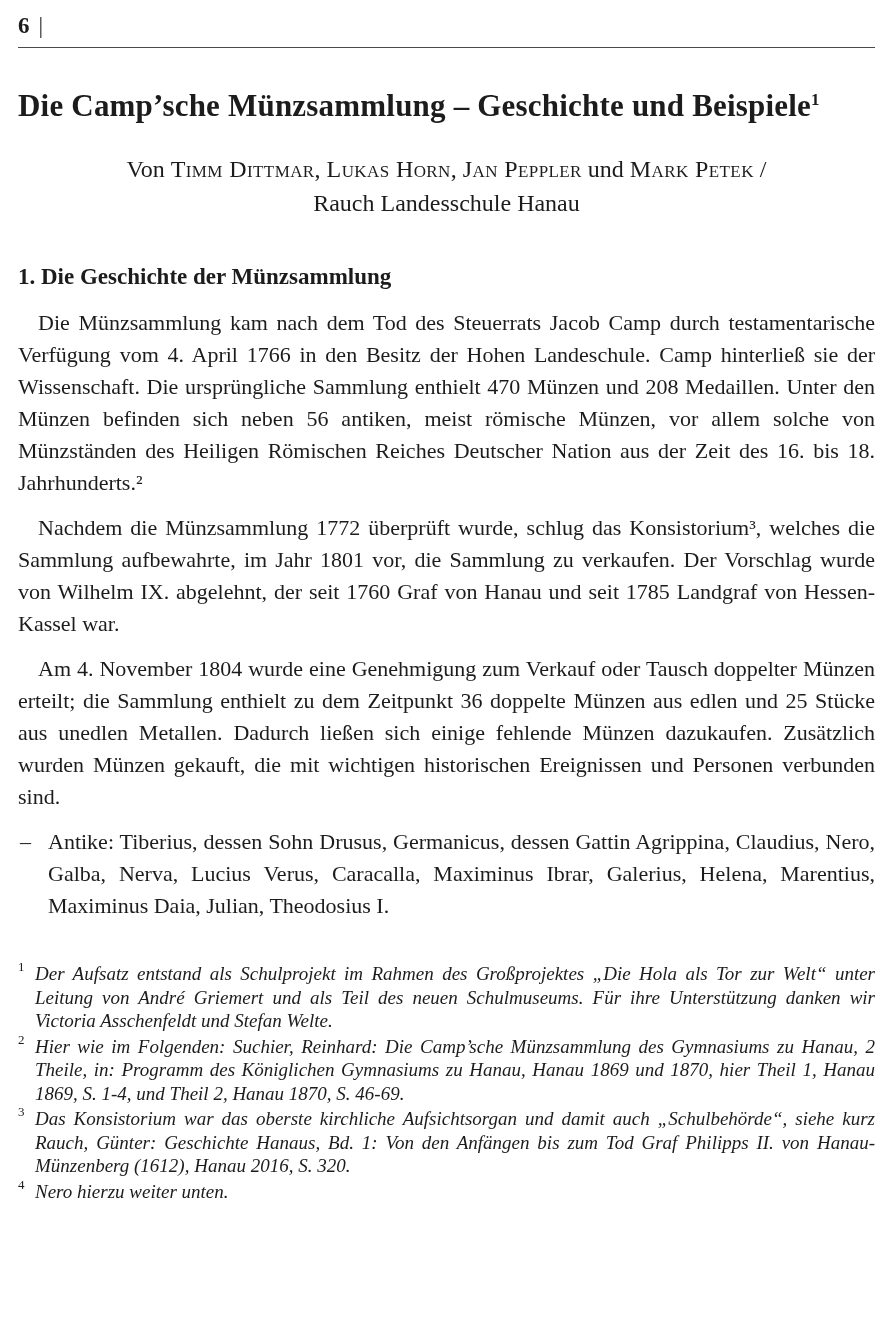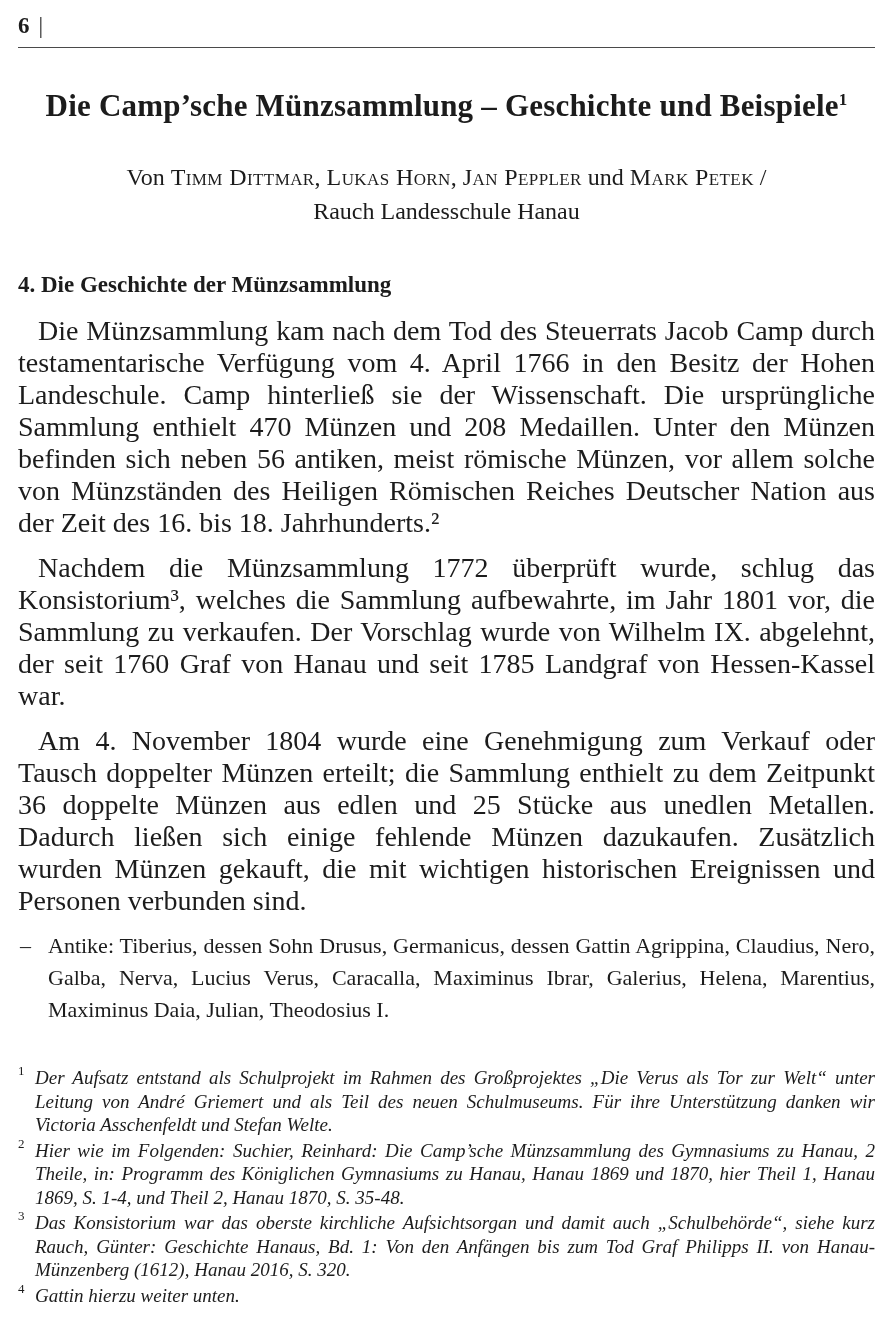--- a/index.html
+++ b/index.html
@@ -23,42 +23,42 @@
     border-bottom: 1.5px solid #4a4a4a;
     padding-bottom: 7px;
   }
   .running-header .pagenum { font-weight: 700; }
   .running-header .sep { margin: 0 9px; color: #2a2a2a; font-weight: 400; }
 
   
   .article-title {
     margin: 38px 0 0 0;
     font-size: 31px; line-height: 40px; font-weight: 700;
-    text-align: center; letter-spacing: 0.2px;
+    letter-spacing: 0.2px;
   }
   .article-title sup { font-size: 17px; line-height: 0; }
 
   
   .byline {
-    margin-top: 34px;
+    margin-top: 26px;
     text-align: center;
     font-size: 24px; line-height: 34px;
   }
   .byline .sc { font-variant: small-caps; letter-spacing: 0.4px; }
 
   
   .section-heading {
     margin: 42px 0 15px 0;
     font-size: 23px; line-height: 30px; font-weight: 700;
   }
 
   
   .para {
     margin: 13px 0 0 0;
-    font-size: 28px; line-height: 32px;
+    font-size: 22px; line-height: 32px;
     text-align: justify;
     text-indent: 20px;
   }
   .list-item {
     position: relative;
     margin: 13px 0 0 0;
     padding-left: 30px;
     font-size: 22px; line-height: 32px;
     text-align: justify;
   }
@@ -89,43 +89,43 @@
     <span class="sep">|</span>
   </header>
 
   <h1 class="article-title"><span>Die Camp’sche Münzsammlung – Geschichte und Beispiele</span><sup>1</sup></h1>
 
   <div class="byline">
     <div><span>Von </span><span class="sc">Timm Dittmar</span><span>, </span><span class="sc">Lukas Horn</span><span>, </span><span class="sc">Jan Peppler</span><span> und </span><span class="sc">Mark Petek</span><span> /</span></div>
     <div>Rauch Landesschule Hanau</div>
   </div>
 
-  <h2 class="section-heading">4. Die Geschichte der Münzsammlung</h2>
+  <h2 class="section-heading">1. Die Geschichte der Münzsammlung</h2>
 
   <p class="para">Die Münzsammlung kam nach dem Tod des Steuerrats Jacob Camp durch testamentarische Verfügung vom 4. April 1766 in den Besitz der Hohen Landeschule. Camp hinterließ sie der Wissenschaft. Die ursprüngliche Sammlung enthielt 470 Münzen und 208 Medaillen. Unter den Münzen befinden sich neben 56 antiken, meist römische Münzen, vor allem solche von Münzständen des Heiligen Römischen Reiches Deutscher Nation aus der Zeit des 16. bis 18. Jahrhunderts.²</p>
   <p class="para">Nachdem die Münzsammlung 1772 überprüft wurde, schlug das Konsistorium³, welches die Sammlung aufbewahrte, im Jahr 1801 vor, die Sammlung zu verkaufen. Der Vorschlag wurde von Wilhelm IX. abgelehnt, der seit 1760 Graf von Hanau und seit 1785 Landgraf von Hessen-Kassel war.</p>
   <p class="para">Am 4. November 1804 wurde eine Genehmigung zum Verkauf oder Tausch doppelter Münzen erteilt; die Sammlung enthielt zu dem Zeitpunkt 36 doppelte Münzen aus edlen und 25 Stücke aus unedlen Metallen. Dadurch ließen sich einige fehlende Münzen dazukaufen. Zusätzlich wurden Münzen gekauft, die mit wichtigen historischen Ereignissen und Personen verbunden sind.</p>
 
   <div class="list-item">
     <span class="marker">–</span>
     <span class="list-text">Antike: Tiberius, dessen Sohn Drusus, Germanicus, dessen Gattin Agrippina, Claudius, Nero, Galba, Nerva, Lucius Verus, Caracalla, Maximinus Ibrar, Galerius, Helena, Marentius, Maximinus Daia, Julian, Theodosius I.</span>
   </div>
 
   <footer class="footnotes">
     <div class="footnote">
       <span class="fn-num">1</span>
-      <span class="fn-text">Der Aufsatz entstand als Schulprojekt im Rahmen des Großprojektes „Die Verus als Tor zur Welt“ unter Leitung von André Griemert und als Teil des neuen Schulmuseums. Für ihre Unterstützung danken wir Victoria Asschenfeldt und Stefan Welte.</span>
+      <span class="fn-text">Der Aufsatz entstand als Schulprojekt im Rahmen des Großprojektes „Die Hola als Tor zur Welt“ unter Leitung von André Griemert und als Teil des neuen Schulmuseums. Für ihre Unterstützung danken wir Victoria Asschenfeldt und Stefan Welte.</span>
     </div>
     <div class="footnote">
       <span class="fn-num">2</span>
-      <span class="fn-text">Hier wie im Folgenden: Suchier, Reinhard: Die Camp’sche Münzsammlung des Gymnasiums zu Hanau, 2 Theile, in: Programm des Königlichen Gymnasiums zu Hanau, Hanau 1869 und 1870, hier Theil 1, Hanau 1869, S. 1-4, und Theil 2, Hanau 1870, S. 35-48.</span>
+      <span class="fn-text">Hier wie im Folgenden: Suchier, Reinhard: Die Camp’sche Münzsammlung des Gymnasiums zu Hanau, 2 Theile, in: Programm des Königlichen Gymnasiums zu Hanau, Hanau 1869 und 1870, hier Theil 1, Hanau 1869, S. 1-4, und Theil 2, Hanau 1870, S. 46-69.</span>
     </div>
     <div class="footnote">
       <span class="fn-num">3</span>
       <span class="fn-text">Das Konsistorium war das oberste kirchliche Aufsichtsorgan und damit auch „Schulbehörde“, siehe kurz Rauch, Günter: Geschichte Hanaus, Bd. 1: Von den Anfängen bis zum Tod Graf Philipps II. von Hanau-Münzenberg (1612), Hanau 2016, S. 320.</span>
     </div>
     <div class="footnote">
       <span class="fn-num">4</span>
-      <span class="fn-text">Gattin hierzu weiter unten.</span>
+      <span class="fn-text">Nero hierzu weiter unten.</span>
     </div>
   </footer>
 
 </div>
 
 </body></html>

